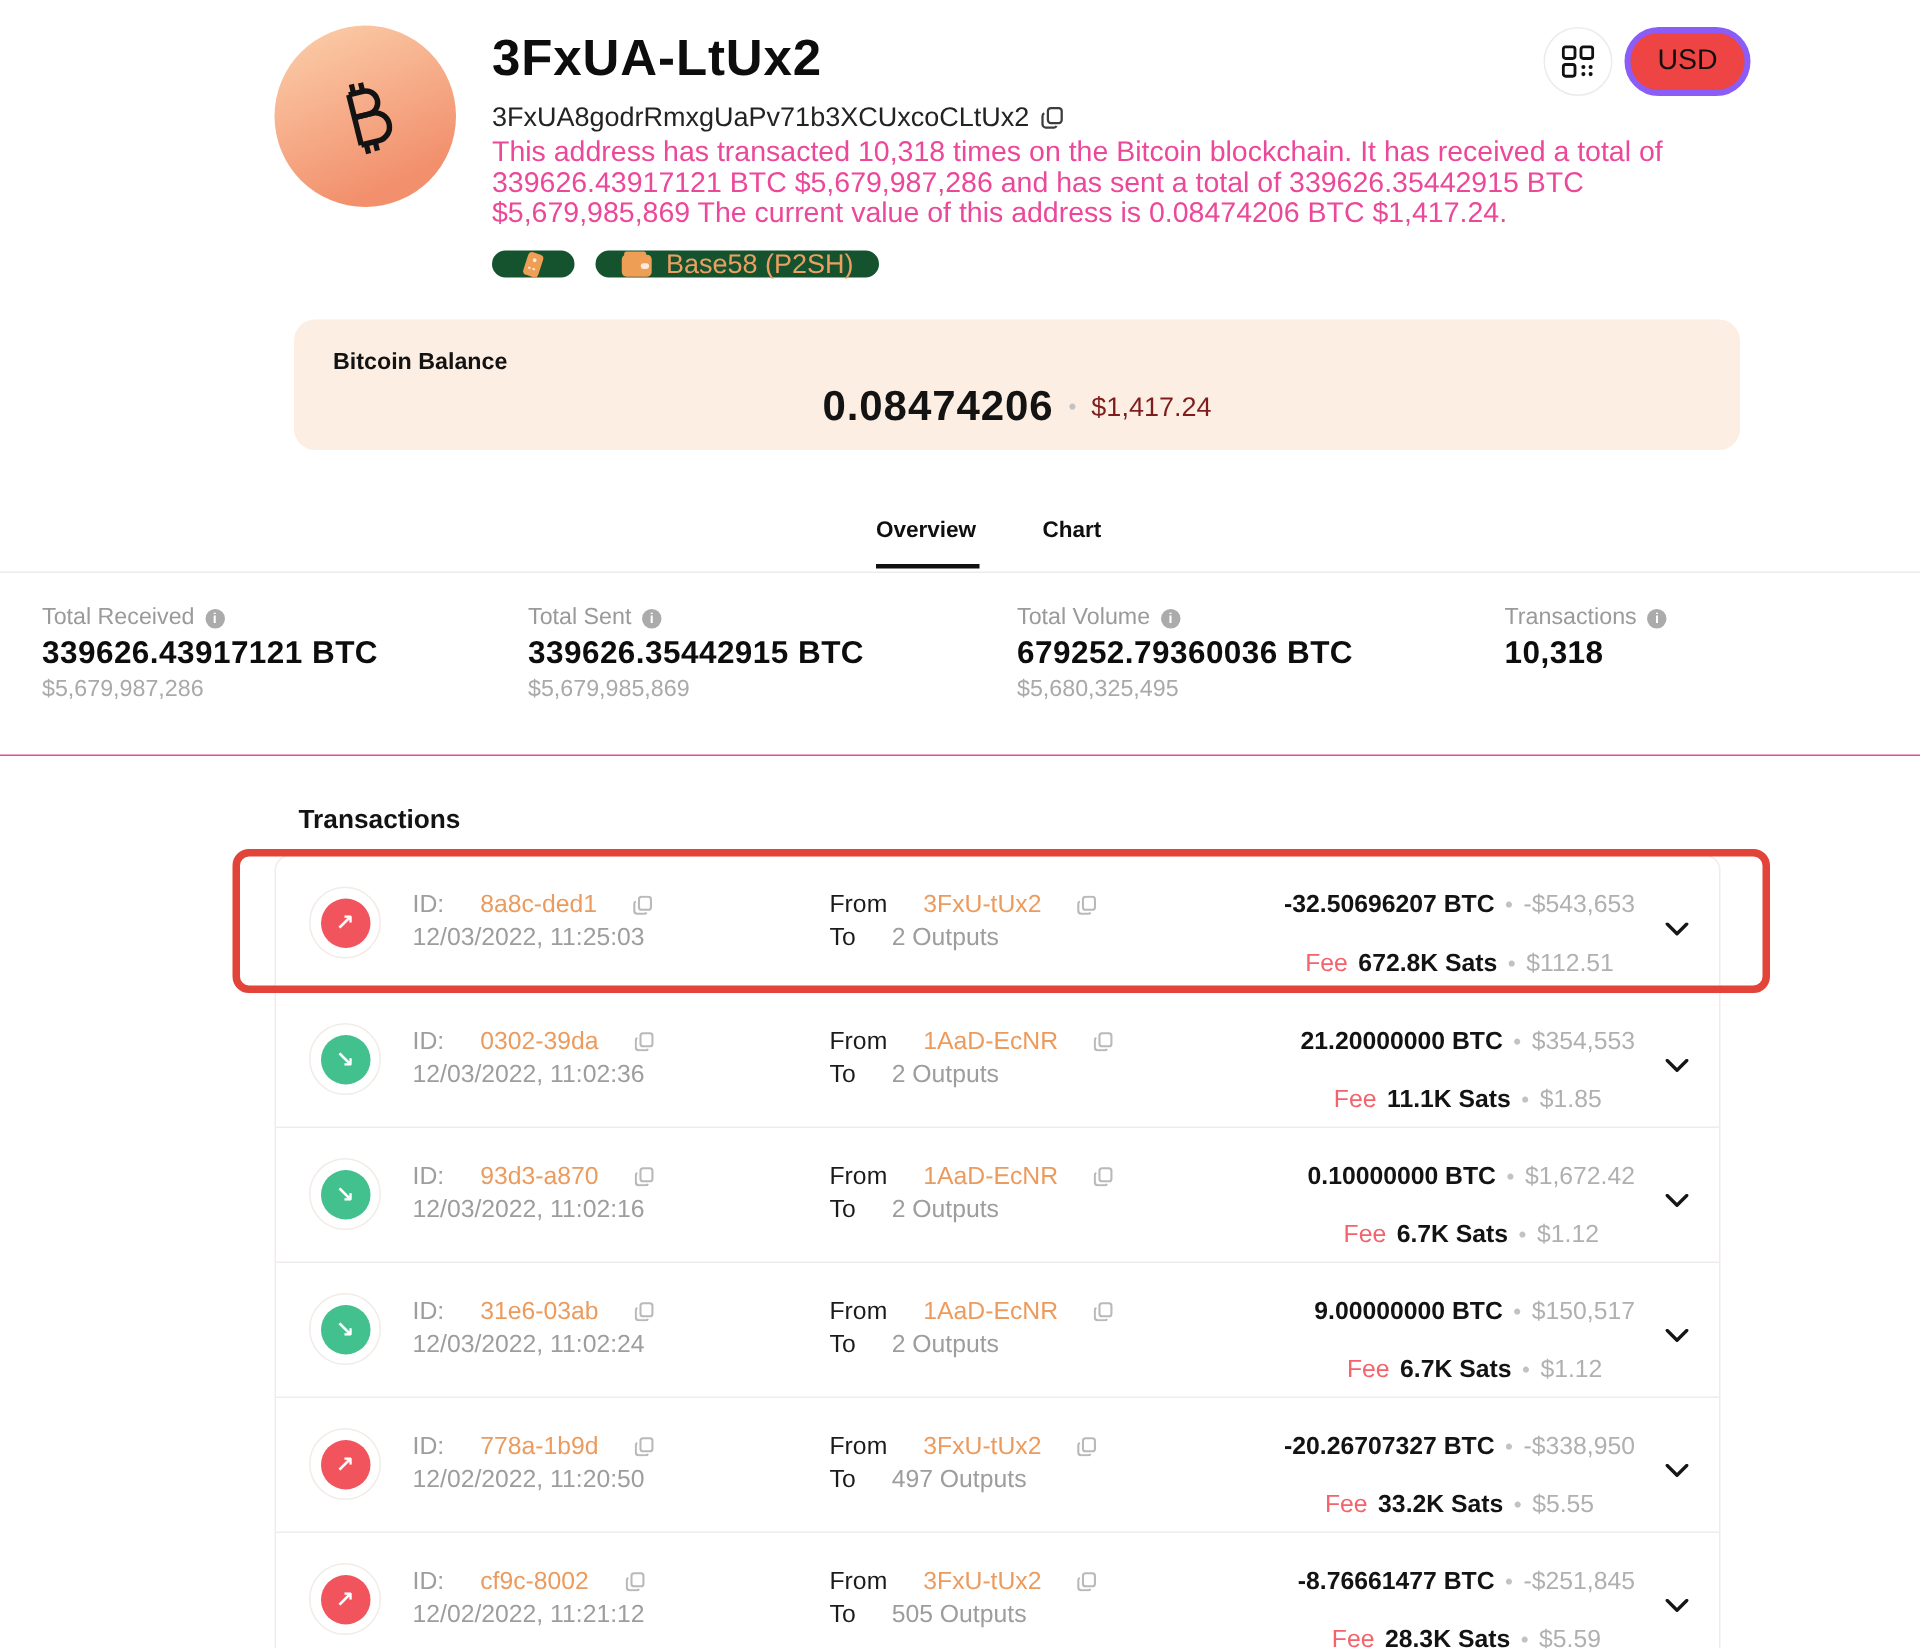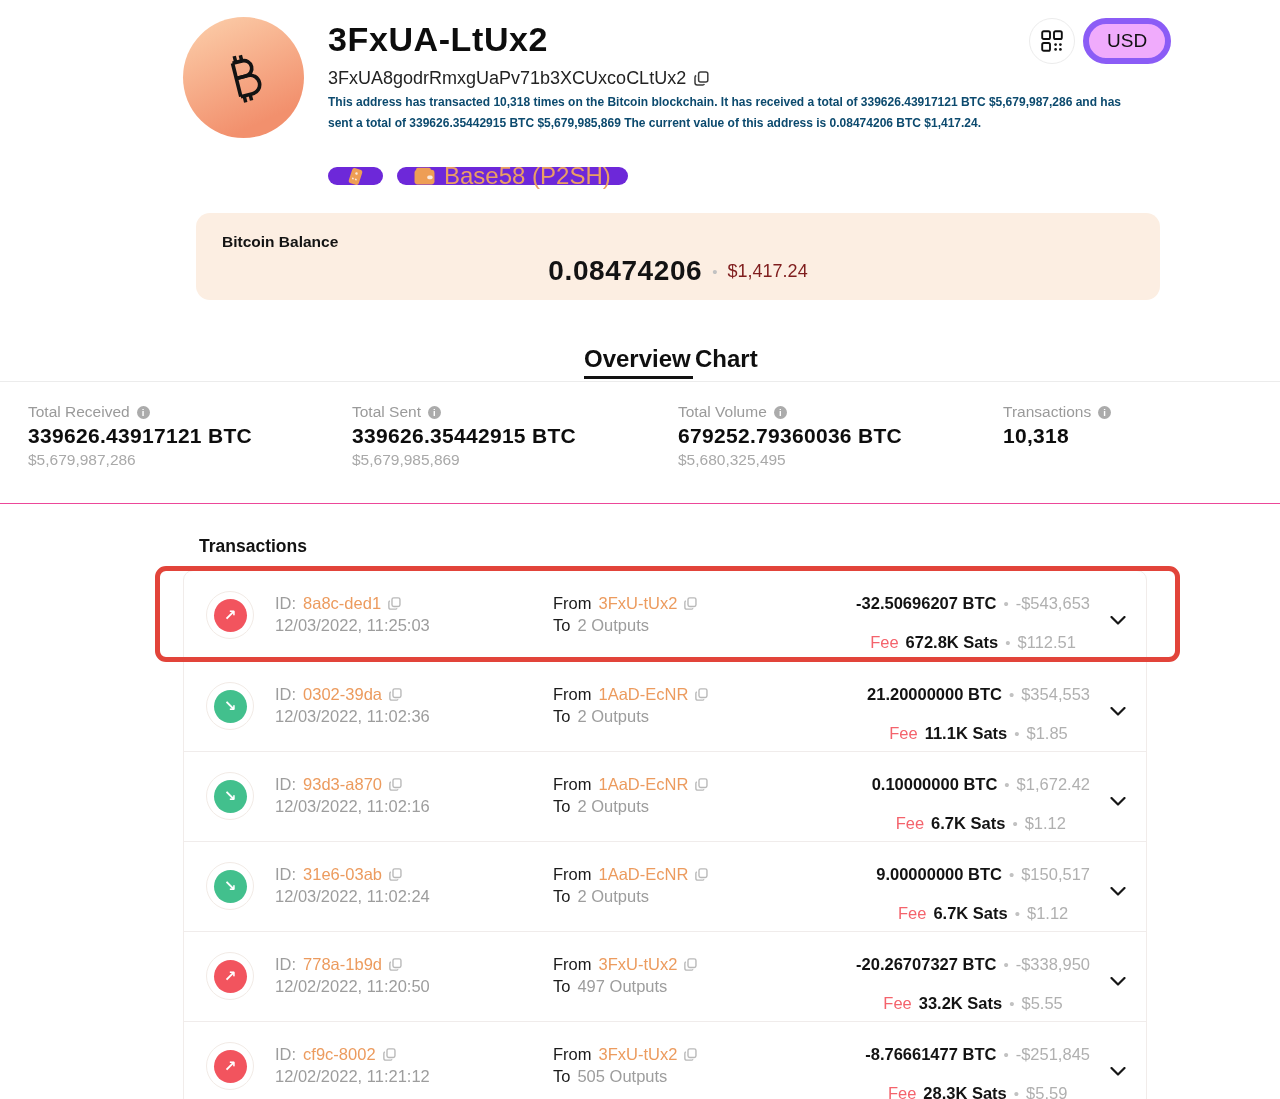--- a/index.html
+++ b/index.html
@@ -8,40 +8,40 @@
   .page { position:relative; width:1280px; height:1099px; background:#fff; overflow:hidden; }
 
   
   .avatar { position:absolute; left:183px; top:17px; width:121px; height:121px; border-radius:50%;
             background:linear-gradient(155deg,#fbcaa6 8%,#f2906d 80%);
             display:flex; align-items:center; justify-content:center; }
   .avatar svg { transform:rotate(-14deg); }
   .page-title { position:absolute; left:328px; top:20px; font-size:34px; font-weight:700; letter-spacing:.6px; color:#0d0d0d; }
   .address-row { position:absolute; left:328px; top:68px; display:flex; align-items:center; gap:8px;
                  font-size:18px; font-weight:500; color:#232323; }
-  .description { position:absolute; left:328px; top:92px; width:806px; font-size:12px; line-height:20.5px; color:#0c4a6e;font-weight:bold; }
+  .description { position:absolute; left:328px; top:92px; width:806px; font-size:19px; line-height:20.5px; color:#ec4899; }
   .badges { position:absolute; left:328px; top:167px; display:flex; gap:14px; }
-  .badge { height:18px; border-radius:17px; background:#6d28d9; display:flex; align-items:center;
-           padding:0 17px; gap:9px; color:#eb9f63; font-size:24px; cursor:pointer; }
+  .badge { height:18px; border-radius:17px; background:#14532d; display:flex; align-items:center;
+           padding:0 17px; gap:9px; color:#eb9f63; font-size:18px; cursor:pointer; }
   .qr-btn { position:absolute; left:1029px; top:18px; width:46px; height:46px; border:1px solid #ececec;
             border-radius:50%; background:#fff; display:flex; align-items:center; justify-content:center; cursor:pointer; }
-  .usd-btn { position:absolute; left:1083px; top:18px; height:46px; border:6px solid #8b5cf6; border-radius:23px;
-             background:#f0abfc; padding:0 18px; display:flex; align-items:center; font-size:19px; font-weight:500; color:#111; cursor:pointer; }
+  .usd-btn { position:absolute; left:1083px; top:18px; height:46px; border:4px solid #8b5cf6; border-radius:23px;
+             background:#ef4444; padding:0 18px; display:flex; align-items:center; font-size:19px; font-weight:500; color:#111; cursor:pointer; }
 
   
   .balance-card { position:absolute; left:183px; top:213px; width:964px; height:87px; background:#fceee2;
                   border-radius:14px; padding:20px 26px;margin-left:13px; }
   .balance-label { font-size:15.5px; font-weight:700; color:#131313; }
   .balance-row { margin-top:4px; display:flex; align-items:center; gap:10px;justify-content:center; }
   .balance-btc { font-size:28px; font-weight:600; letter-spacing:.6px; color:#131313; }
   .bullet { color:#c2c2c2; font-size:15px; }
   .balance-usd { font-size:18px; font-weight:500; color:#7f1d1d; }
 
   
-  .tab { position:absolute; top:345px; font-size:24px; font-weight:700; color:#0f0f0f; cursor:pointer; }
+  .tab { position:absolute; top:345px; font-size:15px; font-weight:700; color:#0f0f0f; cursor:pointer; }
   .tab-overview { left:584px; }
   .tab-chart { left:695px; }
   .tab.active::after { content:''; position:absolute; left:0; right:-2px; top:31px; height:3px; background:#111; }
 
   
   .stats { position:absolute; left:0; top:381px; width:1280px; height:123px; background:#fff;
            border-top:1px solid #ececec; border-bottom:1px solid #ec4899; }
   .stat { position:absolute; top:21px; }
   .stat-0 { left:28px; } .stat-1 { left:352px; } .stat-2 { left:678px; } .stat-3 { left:1003px; }
   .stat-label { display:flex; align-items:center; gap:7px; font-size:15.5px; color:#9a9a9a; }
@@ -58,21 +58,21 @@
   .tx-row + .tx-row { border-top:1px solid #f0eceb; }
   .tx-icon { position:absolute; left:22px; top:20px; width:48px; height:48px; background:#fff;
              border:1px solid #f2ebe6; border-radius:50%; display:flex; align-items:center; justify-content:center; }
   .tx-icon-inner { width:33px; height:33px; border-radius:50%; color:#fff; font-size:15px; font-weight:700;
                    display:flex; align-items:center; justify-content:center; font-family:"DejaVu Sans",sans-serif; }
   .dir-out .tx-icon-inner { background:#f2545e; }
   .dir-in  .tx-icon-inner { background:#42c08d; }
   .tx-col { position:absolute; top:22px; font-size:16.5px; line-height:21px; }
   .tx-col-id { left:91px; }
   .tx-col-fromto { left:369px; }
-  .tx-line { display:flex; align-items:center; gap:7px; }
+  .tx-line { display:flex; align-items:center; gap:24px; }
   .tx-line + .tx-line { margin-top:1px; }
   .gray { color:#9d9d9d; }
   .lightgray { color:#b0b0b0; }
   .dark { color:#1b1b1b; }
   .link { color:#ec9b5e; cursor:pointer; }
   .copy-icon { display:inline-flex; cursor:pointer; }
   .tx-col-amounts { position:absolute; right:56px; top:22px; font-size:16.5px; line-height:21px; text-align:right; }
   .amt-line { display:flex; align-items:center; justify-content:center; gap:7px; }
   .amt-line + .amt-line { margin-top:18px; }
   .amt-btc { color:#131313; font-weight:600; }

